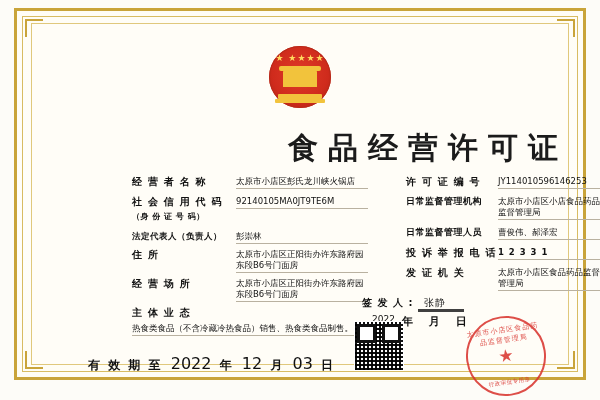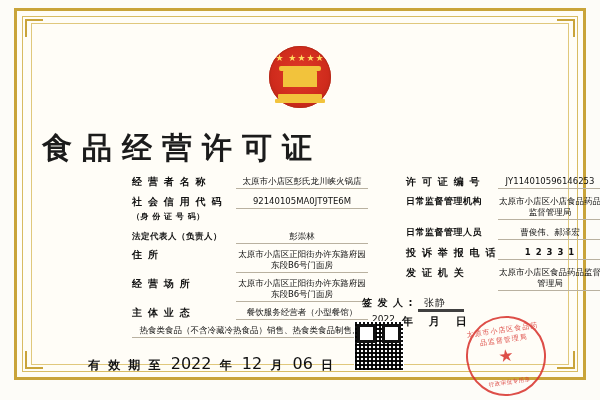--- a/index.html
+++ b/index.html
@@ -111,21 +111,21 @@
     height: 4px;
     background: #f2c33c;
     border-radius: 1px;
   }
   
   .title {
     position: absolute;
     top: 104px;
     left: 0;
     width: 100%;
-    text-align: left;
+    text-align: right;
     font-family: "DejaVu Serif", "Liberation Serif", serif;
     font-size: 30px;
     font-weight: bold;
     color: #1b1b1b;
     letter-spacing: 10px;
     text-indent: 10px;
   }
   
   .fields-left {
     position: absolute;
@@ -159,21 +159,20 @@
   .lbl-l { width: 104px; }
   .lbl-r { width: 92px; }
   .val {
     flex: 1 1 auto;
     font-size: 8.5px;
     color: #111;
     border-bottom: 1px solid #b9b1a0;
     padding-bottom: 1px;
     min-height: 11px;
     word-break: break-all;
-    text-align: center;
   }
   .val.nb { border-bottom: none; }
   .sub {
     font-size: 8px;
     letter-spacing: 0.5px;
     font-weight: bold;
     color: #111;
     margin-top: -3px;
   }
   .row.tall { margin-bottom: 7px; }
@@ -352,21 +351,20 @@
         <div class="row">
           <div class="lbl lbl-l">住            所</div>
           <div class="val">太原市小店区正阳街办许东路府园东段B6号门面房</div>
         </div>
         <div class="row">
           <div class="lbl lbl-l">经 营 场 所</div>
           <div class="val">太原市小店区正阳街办许东路府园东段B6号门面房</div>
         </div>
         <div class="row">
           <div class="lbl lbl-l">主 体 业 态</div>
-          <div class="val">餐饮服务经营者（小型餐馆）</div>
         </div>
         <div class="row">
           <div class="val">热食类食品（不含冷藏冷热食品）销售、热食类食品制售。</div>
         </div>
       </div>
 
       <div class="fields-right">
         <div class="row tall">
           <div class="lbl lbl-r">许 可 证 编 号</div>
           <div class="val">JY114010596146253</div>
@@ -404,20 +402,20 @@
         <div class="star">★</div>
         <div class="seal-bottom">行政审批专用章</div>
       </div>
 
       <div class="valid">
         <span>有 效 期 至</span>
         <span class="num">2022</span>
         <span>年</span>
         <span class="num">12</span>
         <span>月</span>
-        <span class="num">06</span>
+        <span class="num">03</span>
         <span>日</span>
       </div>
 
     </div>
   </div>
 
 </div>
 
 </body></html>

